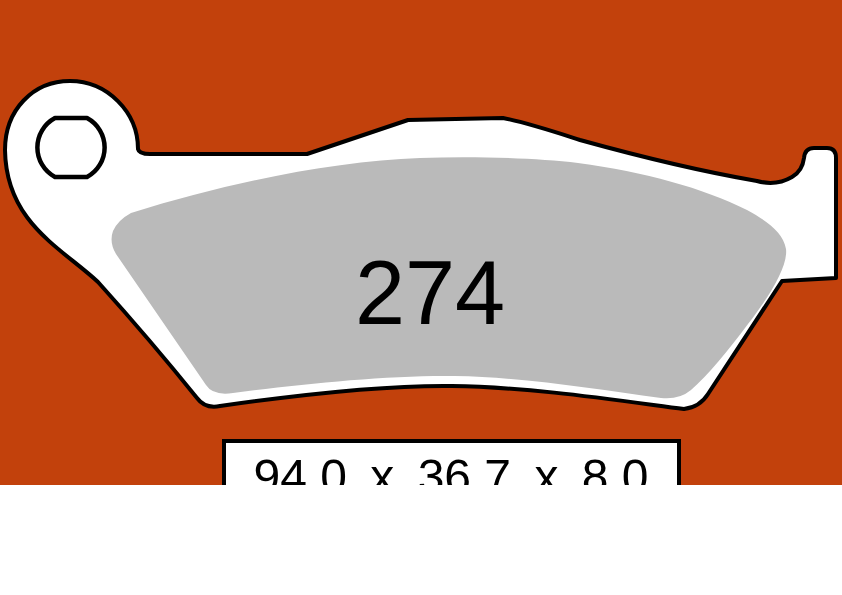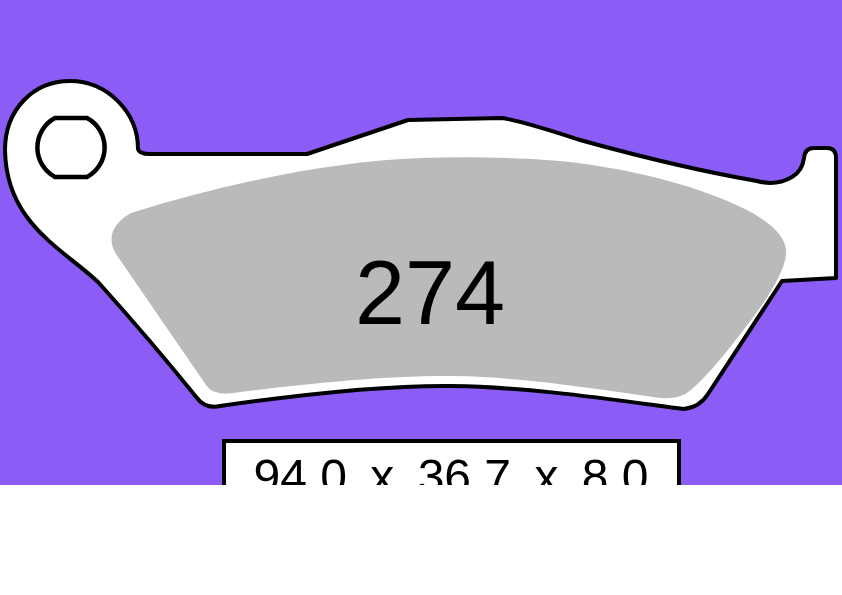--- a/index.html
+++ b/index.html
@@ -5,21 +5,21 @@
   html, body {
     margin: 0;
     padding: 0;
     background: #ffffff;
     font-family: "Liberation Sans", sans-serif;
   }
   .stage {
     position: relative;
     width: 842px;
     height: 485px;
-    background: #8b5cf6;
+    background: #c2410c;
     overflow: hidden;
   }
   svg.drawing {
     position: absolute;
     left: 0;
     top: 0;
     width: 842px;
     height: 595px;
     display: block;
   }

